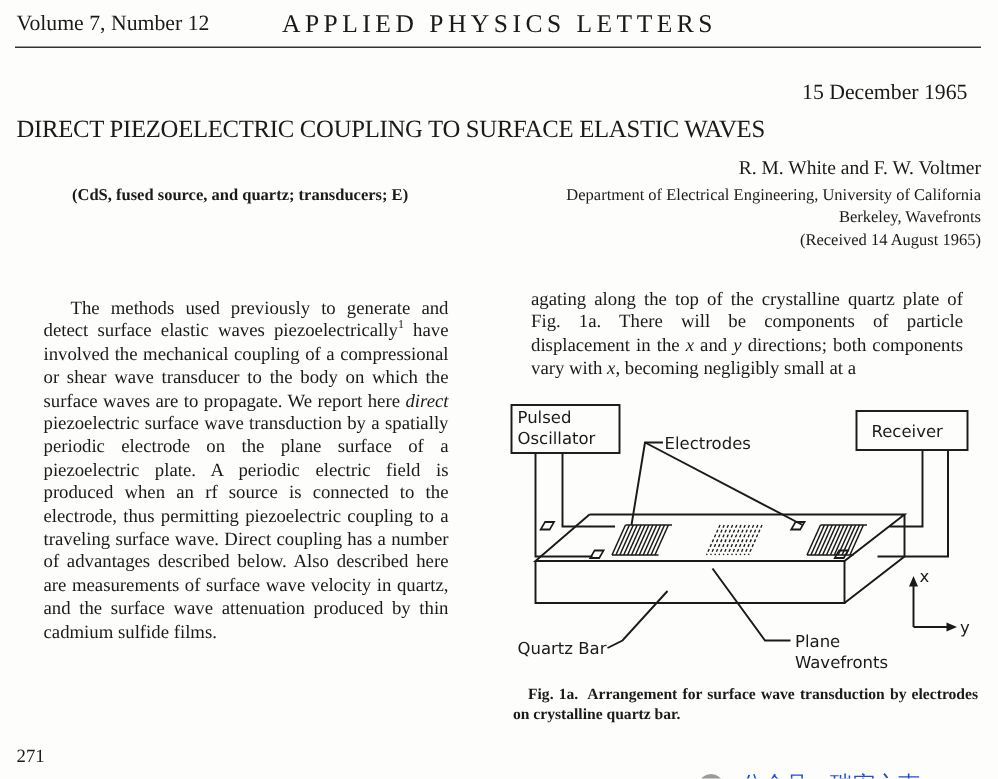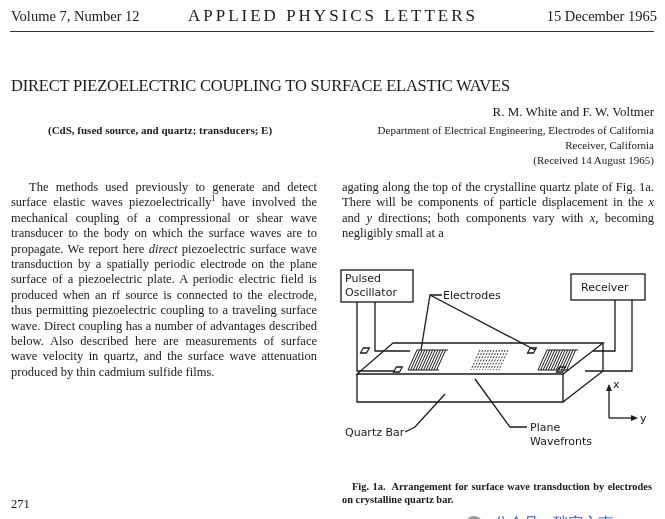--- a/index.html
+++ b/index.html
@@ -4,55 +4,55 @@
 <style>
   html, body { margin: 0; padding: 0; }
   body {
     width: 665px; height: 519px; background: #fdfdfb; position: relative; overflow: hidden;
     font-family: "Liberation Serif", "DejaVu Serif", serif; color: #1a1a1a;
   }
   .abs { position: absolute; }
   .hdr { top: 8px; font-weight: normal; font-size: 14.5px; white-space: nowrap; }
   #hdr-vol { left: 11px; }
   #hdr-journal { left: 188px; font-size: 17px; letter-spacing: 3px; top: 6px; }
-  #hdr-date { right: 8px; }
+  #hdr-date { right: 20px; margin-top: 46px; }
   #hdr-rule { left: 10px; right: 11px; top: 31px; height: 0; border-top: 1.5px solid #333; }
   #title { left: 11px; top: 76px; font-size: 16.5px; font-weight: normal; white-space: nowrap; letter-spacing: -0.2px; }
   #authors { right: 11px; top: 104px; font-size: 13px; }
   #keywords { left: 48px; top: 124px; font-size: 11px; font-weight: bold; }
   .aff { right: 11px; font-size: 11px; text-align: right; white-space: nowrap; }
   #aff1 { top: 124px; }
   #aff2 { top: 139px; }
   #aff3 { top: 154px; }
   .col { font-size: 12.5px; line-height: 15.4px; text-align: justify; }
   #col-left { left: 11px; top: 180px; width: 306px; }
-  #col-left p { margin: 0; text-indent: 18px; }
+  #col-left p { margin: 18px; text-indent: 18px; }
   #col-right { left: 342px; top: 180px; width: 312px; }
-  #col-right p { margin: 0; }
+  #col-right p { margin: 12px; }
   sup { font-size: 8px; line-height: 0; }
   #page-num { left: 11px; top: 497px; font-size: 12.5px; }
   #figure { left: 335px; top: 262px; width: 328px; height: 192px; }
-  #caption { left: 342px; top: 480px; width: 310px; font-size: 10.4px; font-weight: bold; line-height: 13px; text-align: justify; }
+  #caption { left: 342px; top: 457px; width: 310px; font-size: 10.4px; font-weight: bold; line-height: 13px; text-align: justify; }
   #caption .cap-label { margin-left: 10px; margin-right: 6px; }
   #watermark { left: 466px; top: 484px; font-family: "DejaVu Sans", sans-serif; font-size: 15px; color: #1d4ed8; display: flex; align-items: center; gap: 6px; white-space: nowrap; margin-top: 30px; }
   .fig-text { font-family: "DejaVu Sans", "Liberation Sans", sans-serif; font-size: 11px; fill: #1a1a1a; }
 </style>
 </head>
 <body>
 
 <div class="abs hdr" id="hdr-vol">Volume 7, Number 12</div>
 <div class="abs hdr" id="hdr-journal">APPLIED PHYSICS LETTERS</div>
 <div class="abs hdr" id="hdr-date">15 December 1965</div>
 <div class="abs" id="hdr-rule"></div>
 
 <div class="abs" id="title">DIRECT PIEZOELECTRIC COUPLING TO SURFACE ELASTIC WAVES</div>
 <div class="abs" id="authors">R. M. White and F. W. Voltmer</div>
 <div class="abs" id="keywords">(CdS, fused source, and quartz; transducers; E)</div>
-<div class="abs aff" id="aff1">Department of Electrical Engineering, Electrodes of California</div>
-<div class="abs aff" id="aff2">Receiver, California</div>
+<div class="abs aff" id="aff1">Department of Electrical Engineering, University of California</div>
+<div class="abs aff" id="aff2">Berkeley, Wavefronts</div>
 <div class="abs aff" id="aff3">(Received 14 August 1965)</div>
 
 <div class="abs col" id="col-left">
     <p>The methods used previously to generate and detect surface elastic waves piezoelectrically<sup>1</sup> have involved the mechanical coupling of a compressional or shear wave transducer to the body on which the surface waves are to propagate. We report here <i>direct</i> piezoelectric surface wave transduction by a spatially periodic electrode on the plane surface of a piezoelectric plate. A periodic electric field is produced when an rf source is connected to the electrode, thus permitting piezoelectric coupling to a traveling surface wave. Direct coupling has a number of advantages described below. Also described here are measurements of surface wave velocity in quartz, and the surface wave attenuation produced by thin cadmium sulfide films.</p>
   </div>
 <div class="abs col" id="col-right">
     <p>agating along the top of the crystalline quartz plate of Fig. 1a. There will be components of particle displacement in the <i>x</i> and <i>y</i> directions; both components vary with <i>x</i>, becoming negligibly small at a</p>
   </div>
 
 <svg class="abs" id="figure" viewBox="0 0 328 192" xmlns="http://www.w3.org/2000/svg">

